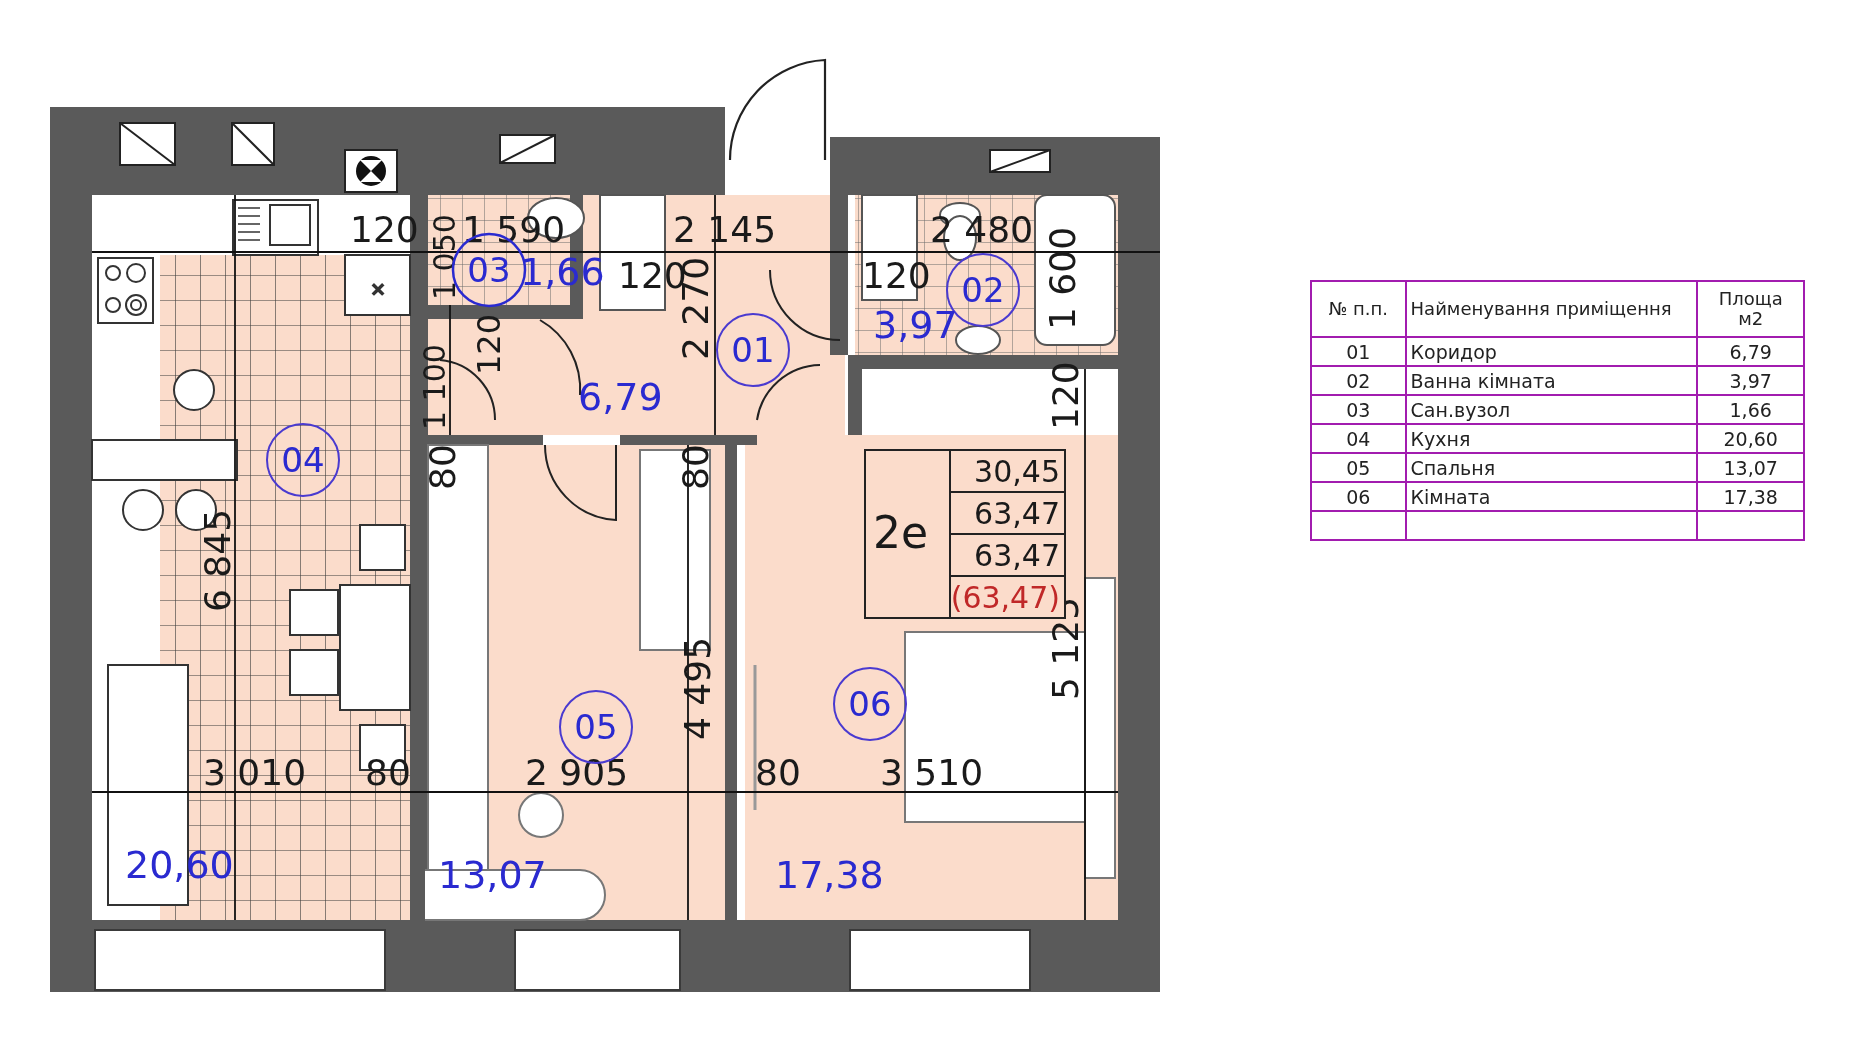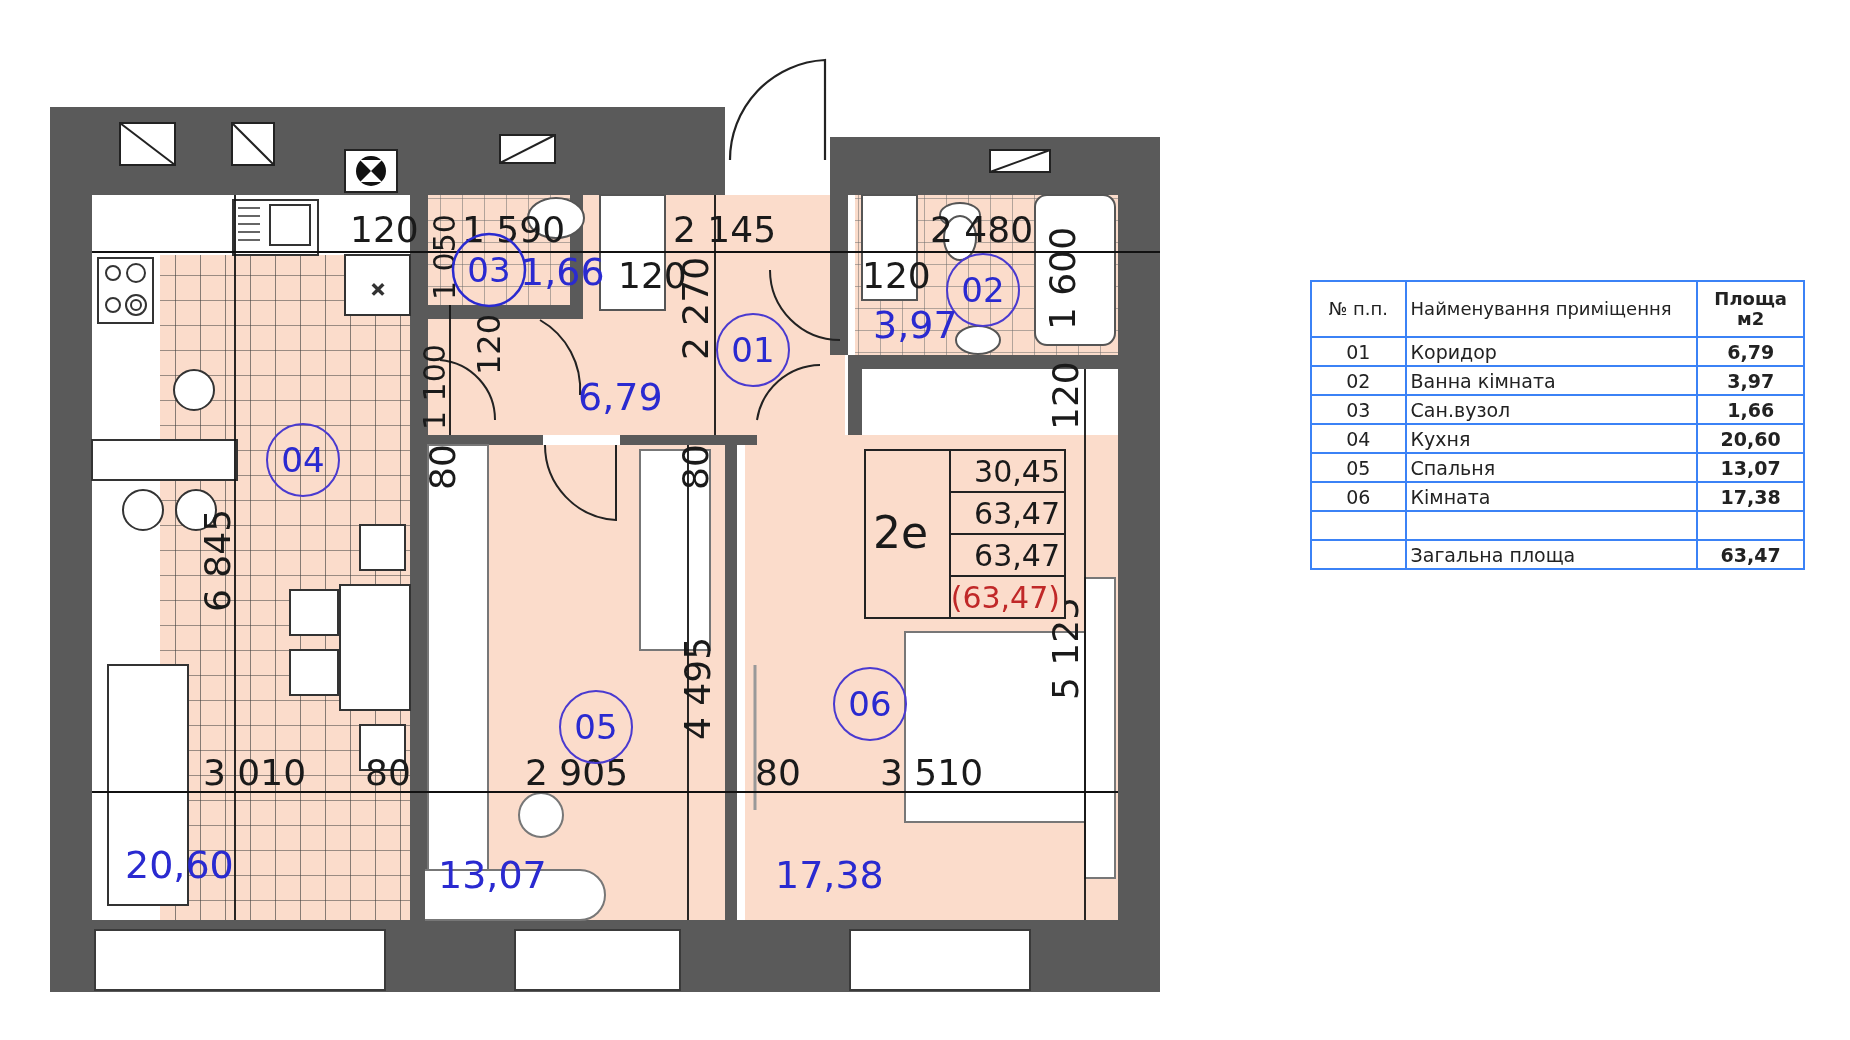--- a/index.html
+++ b/index.html
@@ -8,25 +8,25 @@
   .dim{font-family:"DejaVu Sans",sans-serif;font-size:36px;fill:#1a1a1a;}
   .room-num{font-family:"DejaVu Sans",sans-serif;font-size:34px;fill:#2a2ad0;}
   .room-area{font-family:"DejaVu Sans",sans-serif;font-size:38px;fill:#2a2ad0;}
   .stamp{font-family:"DejaVu Sans",sans-serif;font-size:30px;fill:#1a1a1a;}
   .stamp-red{font-family:"DejaVu Sans",sans-serif;font-size:30px;fill:#c02828;}
   .stamp-big{font-family:"DejaVu Sans",sans-serif;font-size:44px;fill:#1a1a1a;}
 
   #expl{position:absolute;left:1310px;top:280px;width:500px;}
   #expl-title{font-family:"DejaVu Sans",sans-serif;font-size:29px;color:#1c1c1c;letter-spacing:1px;margin:0 0 18px 40px;white-space:nowrap;}
   #expl table{border-collapse:collapse;width:495px;font-family:"DejaVu Sans",sans-serif;font-size:19px;color:#222;}
-  #expl td,#expl th{border:2px solid #3b82f6;padding:0 6px;height:27px;font-weight:normal;}
+  #expl td,#expl th{border:2px solid #a21caf;padding:0 6px;height:27px;font-weight:normal;}
   #expl th{height:54px;font-size:18px;line-height:20px;}
   #expl .c-num{width:80px;text-align:center;}
   #expl .c-name{width:278px;text-align:left;padding-left:4px;}
-  #expl .c-area{width:92px;text-align:center;font-weight:bold;}
+  #expl .c-area{width:92px;text-align:center;}
   #expl th.c-name{}
 </style>
 </head>
 <body>
 
 <svg id="plan" width="1850" height="1040" viewBox="0 0 1850 1040" xmlns="http://www.w3.org/2000/svg">
   <defs>
     <pattern id="tile" width="25" height="25" patternUnits="userSpaceOnUse">
       <rect width="25" height="25" fill="#fbdccb"></rect>
       <path d="M25 0 L0 0 0 25" fill="none" stroke="#3a3a3a" stroke-width="1.2"></path>
@@ -286,20 +286,15 @@
       <tr>
           <td class="c-num">06</td>
           <td class="c-name">Кімната</td>
           <td class="c-area">17,38</td>
         </tr>
       <tr>
           <td class="c-num"></td>
           <td class="c-name"></td>
           <td class="c-area"></td>
         </tr>
-      <tr>
-          <td class="c-num"></td>
-          <td class="c-name">Загальна площа</td>
-          <td class="c-area">63,47</td>
-        </tr>
     </tbody>
   </table>
 </div>
 
 </body></html>

